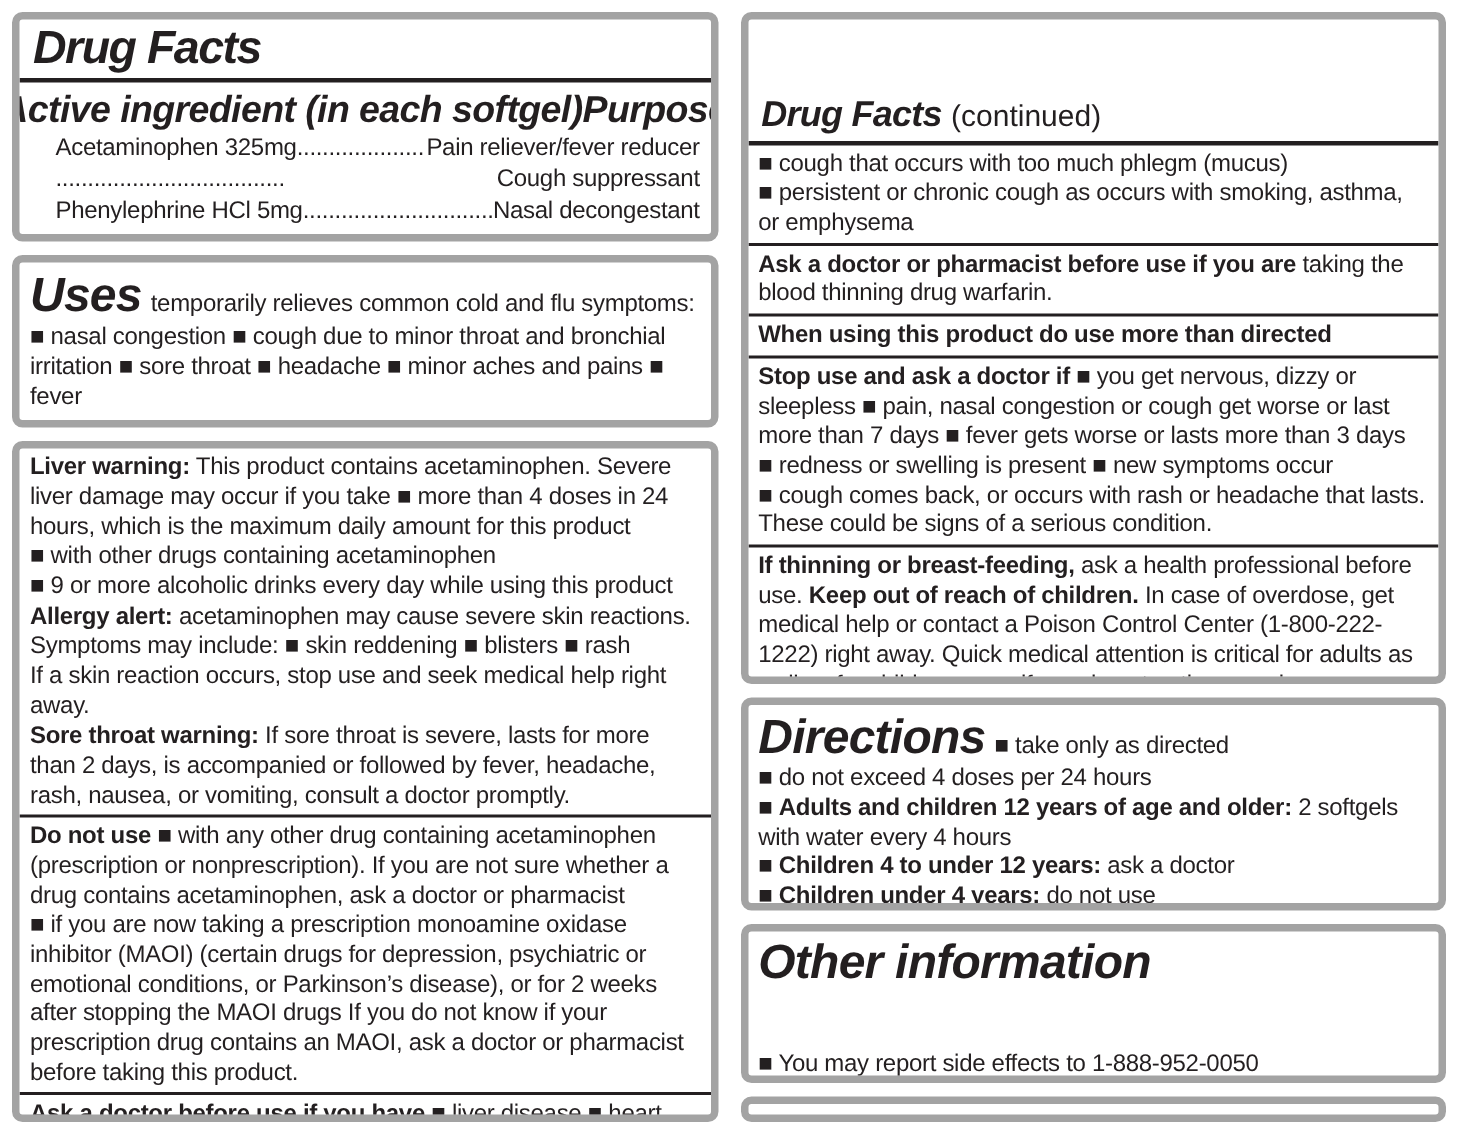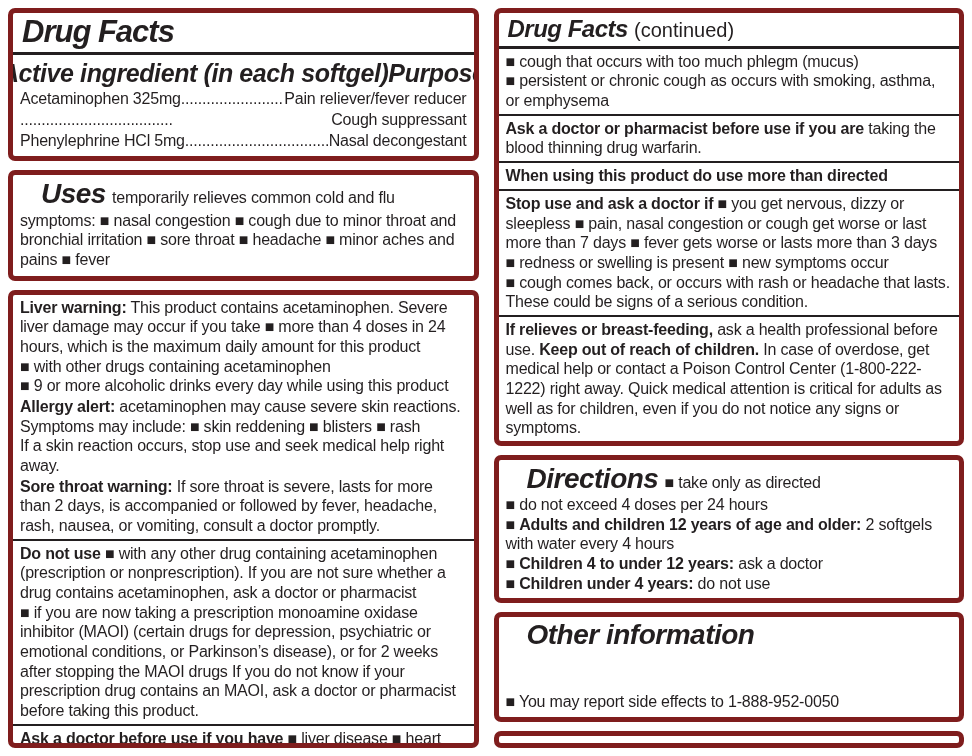--- a/index.html
+++ b/index.html
@@ -4,51 +4,51 @@
 <style>
   html,body{margin:0;padding:0;background:#ffffff;}
   body{
     width:972px;height:756px;overflow:hidden;
     font-family:"Liberation Sans","DejaVu Sans",sans-serif;
     color:#231f20;
   }
   .page{display:flex;gap:15px;padding:8px;box-sizing:border-box;height:756px;}
   .col{flex:1;display:flex;flex-direction:column;gap:9px;min-width:0;}
   .box{
-    border:5px solid #7f1d1d;border-radius:7px;background:#fff;
+    border:5px solid #a3a3a3;border-radius:7px;background:#fff;
     padding:2px 7px 5px;box-sizing:border-box;overflow:hidden;
   }
   .fill{flex:1;}
   .df-title{
     font-size:31px;font-weight:bold;font-style:italic;
     letter-spacing:-1px;line-height:1.12;padding-left:2px;
   }
   .df-title-cont{
     font-size:24px;font-weight:bold;font-style:italic;
-    letter-spacing:-0.5px;line-height:1.2;padding-left:2px;
+    letter-spacing:-0.5px;line-height:1.2;padding-left:2px;margin-top:48px;
   }
   .continued{font-size:20px;font-weight:normal;font-style:normal;letter-spacing:0;}
   .sec-title{
-    font-size:28px;font-weight:bold;font-style:italic;
-    letter-spacing:-0.5px;line-height:1.15;margin-left:21px;
+    font-size:32px;font-weight:bold;font-style:italic;
+    letter-spacing:-0.5px;line-height:1.15;
   }
   .sec-title.inline{display:inline;margin-right:6px;}
   .rule{border:none;border-top:3px solid #231f20;margin:2px -7px 3px;}
   .hairline{border:none;border-top:2px solid #231f20;margin:3px -7px;}
   .body-text{
     font-size:16px;line-height:1.23;letter-spacing:-0.2px;
     margin:1px 0;
   }
   .body-text b{font-weight:bold;}
   .rel{position:relative;}
   .ai-head{
     display:flex;font-weight:bold;font-style:italic;
     font-size:25px;line-height:1.25;letter-spacing:-0.4px;white-space:nowrap;justify-content:center;
   }
-  .ai-row{display:flex;font-size:16px;line-height:1.3;letter-spacing:-0.2px;white-space:nowrap;}
+  .ai-row{display:flex;font-size:16px;line-height:1.3;letter-spacing:-0.2px;white-space:nowrap;margin-left:17px;}
   .dots{flex:1;overflow:hidden;white-space:nowrap;}
 </style>
 </head>
 <body>
 
 <div class="page">
 
   <div class="col">
 
     <section class="box">
@@ -97,21 +97,21 @@
       <div class="df-title-cont"><span>Drug Facts</span> <span class="continued">(continued)</span></div>
       <hr class="rule">
       <p class="body-text"><span>■ cough that occurs with too much phlegm (mucus)</span><br><span>■ persistent or chronic cough as occurs with smoking, asthma, or emphysema</span></p>
       <hr class="hairline">
       <p class="body-text"><b>Ask a doctor or pharmacist before use if you are</b><span> taking the blood thinning drug warfarin.</span></p>
       <hr class="hairline">
       <p class="body-text"><b>When using this product do use more than directed</b></p>
       <hr class="hairline">
       <p class="body-text"><b>Stop use and ask a doctor if</b><span> ■ you get nervous, dizzy or sleepless ■ pain, nasal congestion or cough get worse or last more than 7 days ■ fever gets worse or lasts more than 3 days</span><br><span>■ redness or swelling is present ■ new symptoms occur</span><br><span>■ cough comes back, or occurs with rash or headache that lasts.  These could be signs of a serious condition.</span></p>
       <hr class="hairline">
-      <p class="body-text"><b>If relieves or breast-feeding,</b><span> ask a health professional before use. </span><b>Keep out of reach of children.</b><span> In case of overdose, get medical help or contact a Poison Control Center (1-800-222-1222) right away. Quick medical attention is critical for adults as well as for children, even if you do not notice any signs or symptoms.</span></p>
+      <p class="body-text"><b>If thinning or breast-feeding,</b><span> ask a health professional before use. </span><b>Keep out of reach of children.</b><span> In case of overdose, get medical help or contact a Poison Control Center (1-800-222-1222) right away. Quick medical attention is critical for adults as well as for children, even if you do not notice any signs or symptoms.</span></p>
     </section>
 
     <section class="box">
       <p class="body-text"><span class="sec-title inline">Directions</span><span><span>■ take only as directed</span><br><span>■ do not exceed 4 doses per 24 hours</span><br><span>■ </span><b>Adults and children 12 years of age and older:</b><span> 2 softgels with water every 4 hours</span><br><span>■ </span><b>Children 4 to under 12 years:</b><span> ask a doctor</span><br><span>■ </span><b>Children under 4 years:</b><span> do not use</span></span></p>
     </section>
 
     <section class="box">
       <div class="sec-title">Other information</div>
       <p class="body-text"><br><br><span>■ You may report side effects to 1-888-952-0050</span></p>
     </section>

